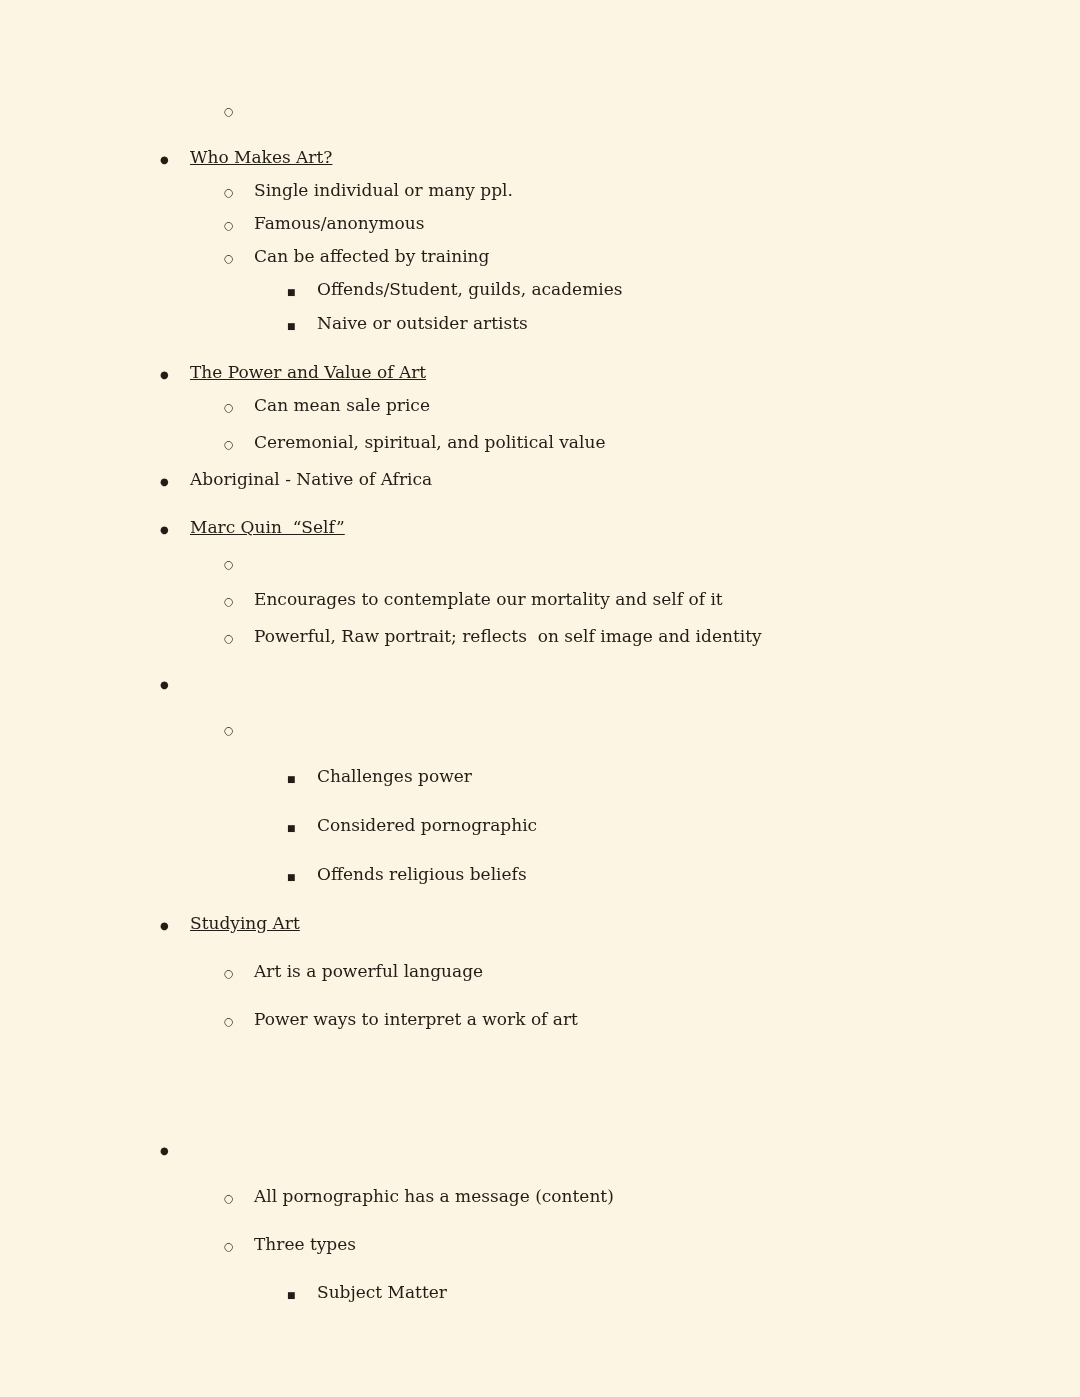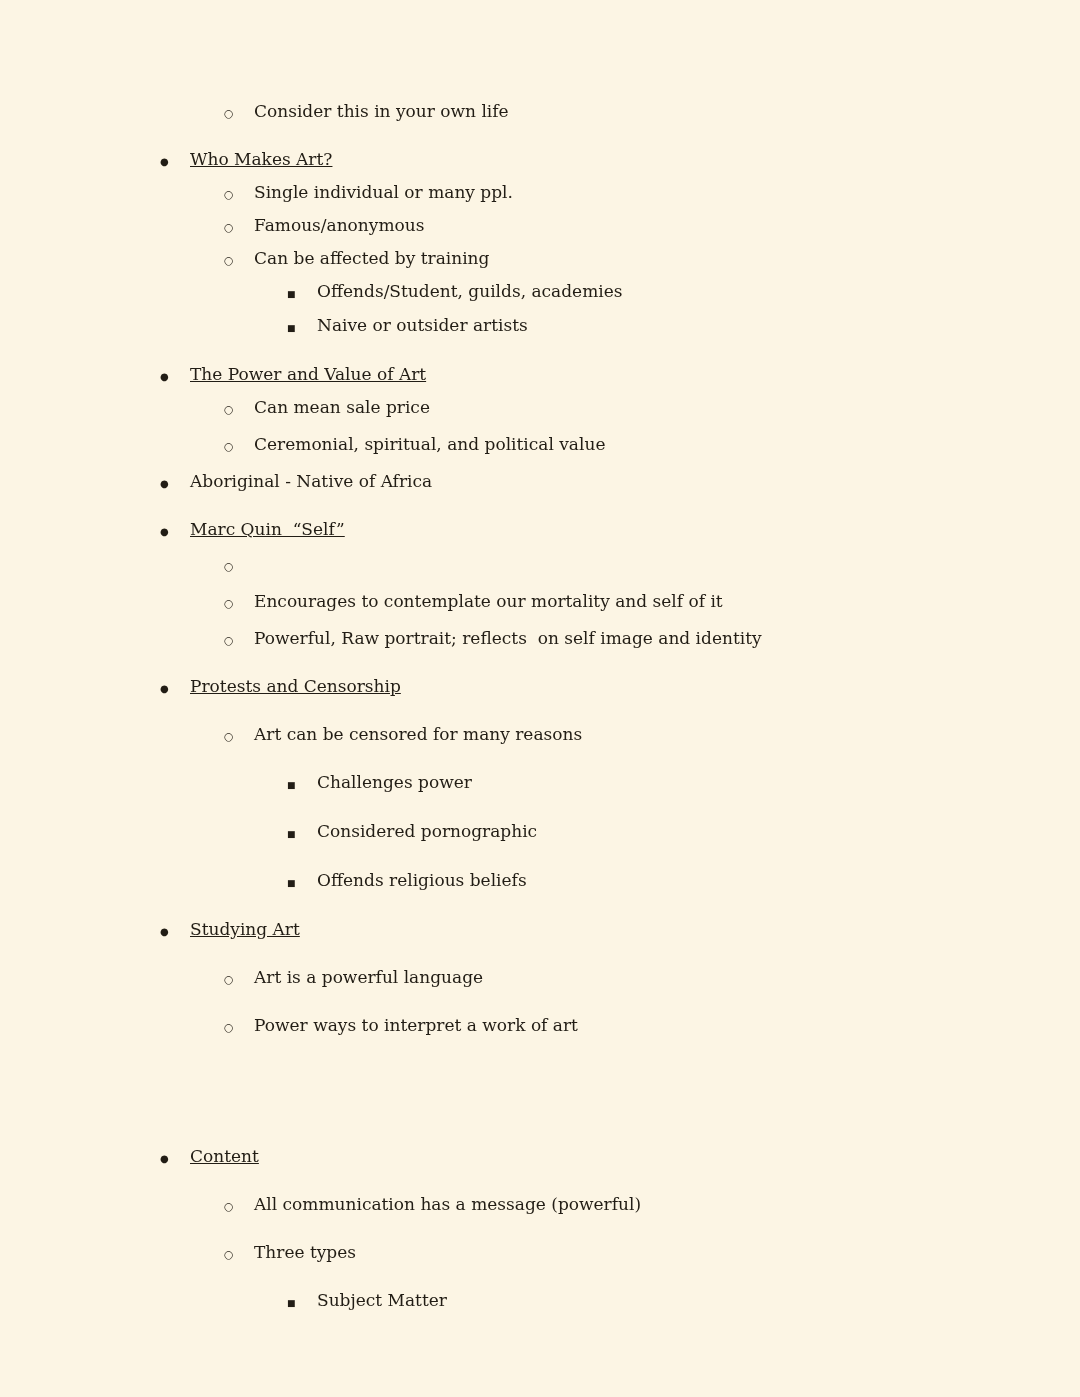--- a/index.html
+++ b/index.html
@@ -47,21 +47,20 @@
   .g2 { margin-top: 15px; }
   .g3 { margin-top: 98px; }
 </style>
 </head>
 <body>
 
 <div class="doc-page">
 
   <div class="li l2">
     <span class="bullet b2">○</span>
-    <span class="txt">Consider this in your own life</span>
   </div>
 
   <div class="li l1 g2">
     <span class="bullet b1">●</span>
     <span class="txt h">Who Makes Art?</span>
   </div>
 
   <div class="li l2">
     <span class="bullet b2">○</span>
     <span class="txt">Single individual or many ppl.</span>
@@ -121,26 +120,24 @@
     <span class="txt">Encourages to contemplate our mortality and self of it</span>
   </div>
 
   <div class="li l2 g1">
     <span class="bullet b2">○</span>
     <span class="txt">Powerful, Raw portrait; reflects  on self image and identity</span>
   </div>
 
   <div class="li l1 g2">
     <span class="bullet b1">●</span>
-    <span class="txt h">Protests and Censorship</span>
   </div>
 
   <div class="li l2 g2">
     <span class="bullet b2">○</span>
-    <span class="txt">Art can be censored for many reasons</span>
   </div>
 
   <div class="li l3 g2">
     <span class="bullet b3">■</span>
     <span class="txt">Challenges power</span>
   </div>
 
   <div class="li l3 g2">
     <span class="bullet b3">■</span>
     <span class="txt">Considered pornographic</span>
@@ -161,26 +158,25 @@
     <span class="txt">Art is a powerful language</span>
   </div>
 
   <div class="li l2 g2">
     <span class="bullet b2">○</span>
     <span class="txt">Power ways to interpret a work of art</span>
   </div>
 
   <div class="li l1 g3">
     <span class="bullet b1">●</span>
-    <span class="txt h">Content</span>
   </div>
 
   <div class="li l2 g2">
     <span class="bullet b2">○</span>
-    <span class="txt">All communication has a message (powerful)</span>
+    <span class="txt">All pornographic has a message (content)</span>
   </div>
 
   <div class="li l2 g2">
     <span class="bullet b2">○</span>
     <span class="txt">Three types</span>
   </div>
 
   <div class="li l3 g2">
     <span class="bullet b3">■</span>
     <span class="txt">Subject Matter</span>

